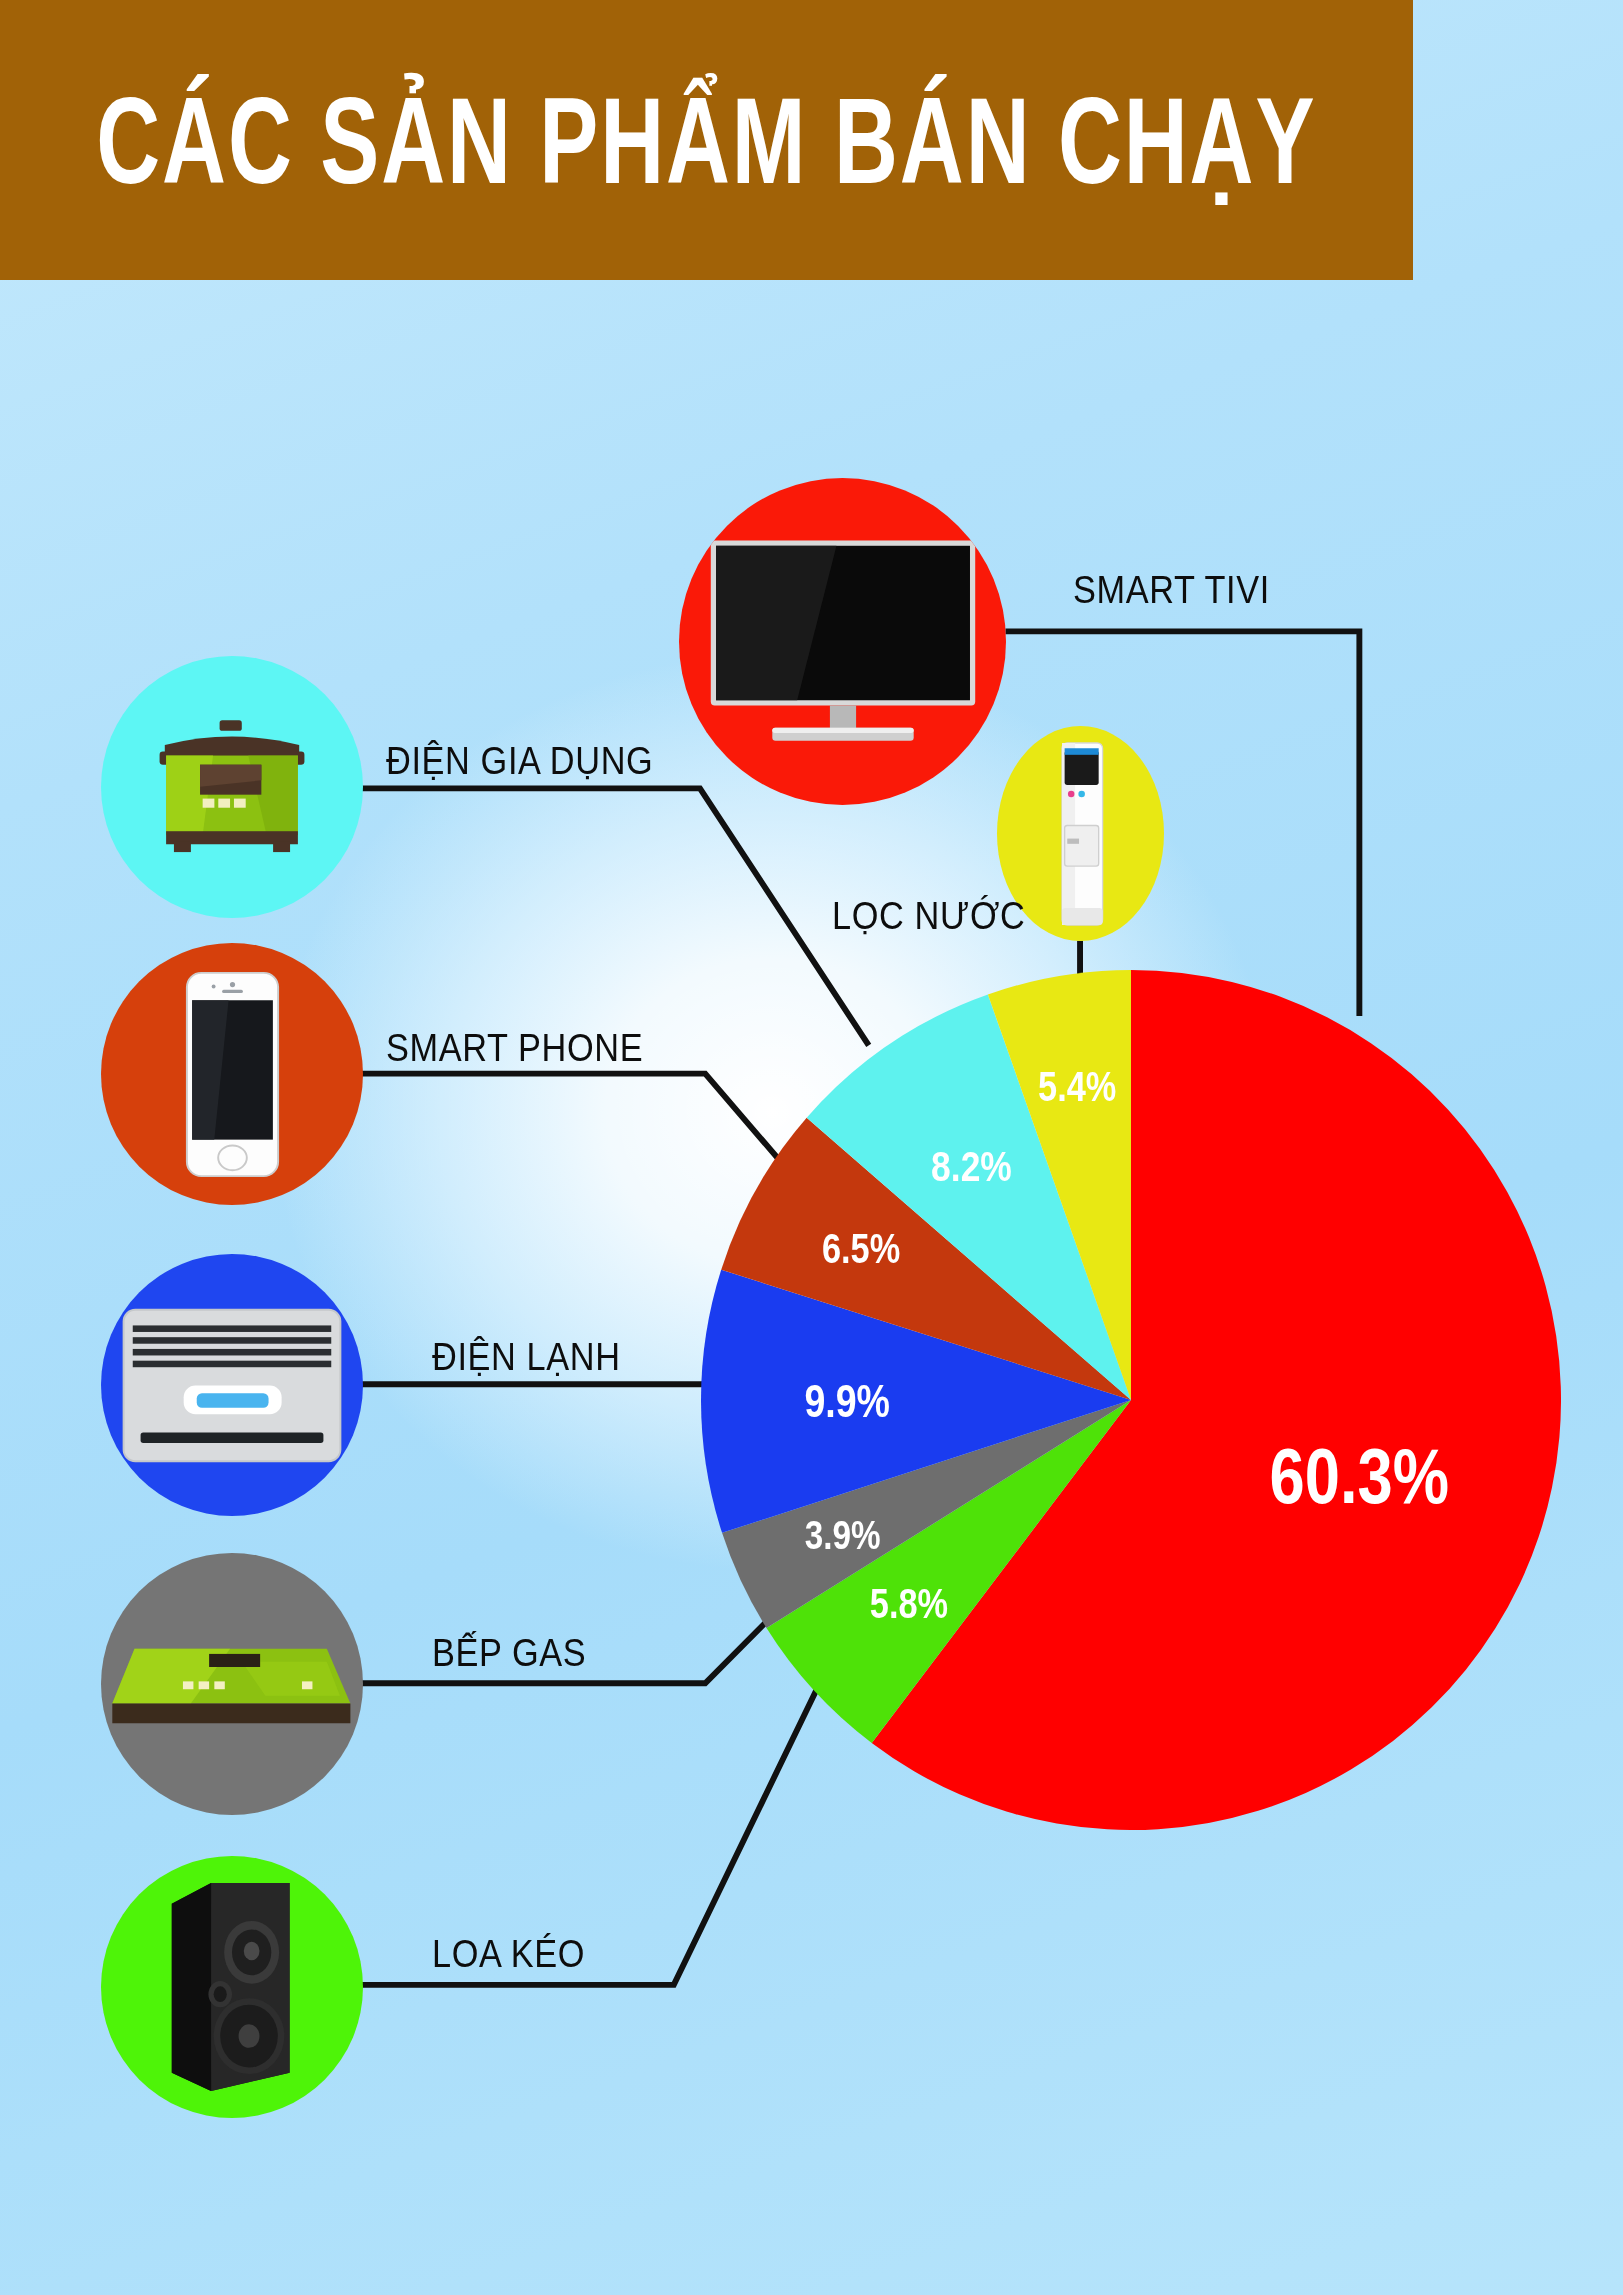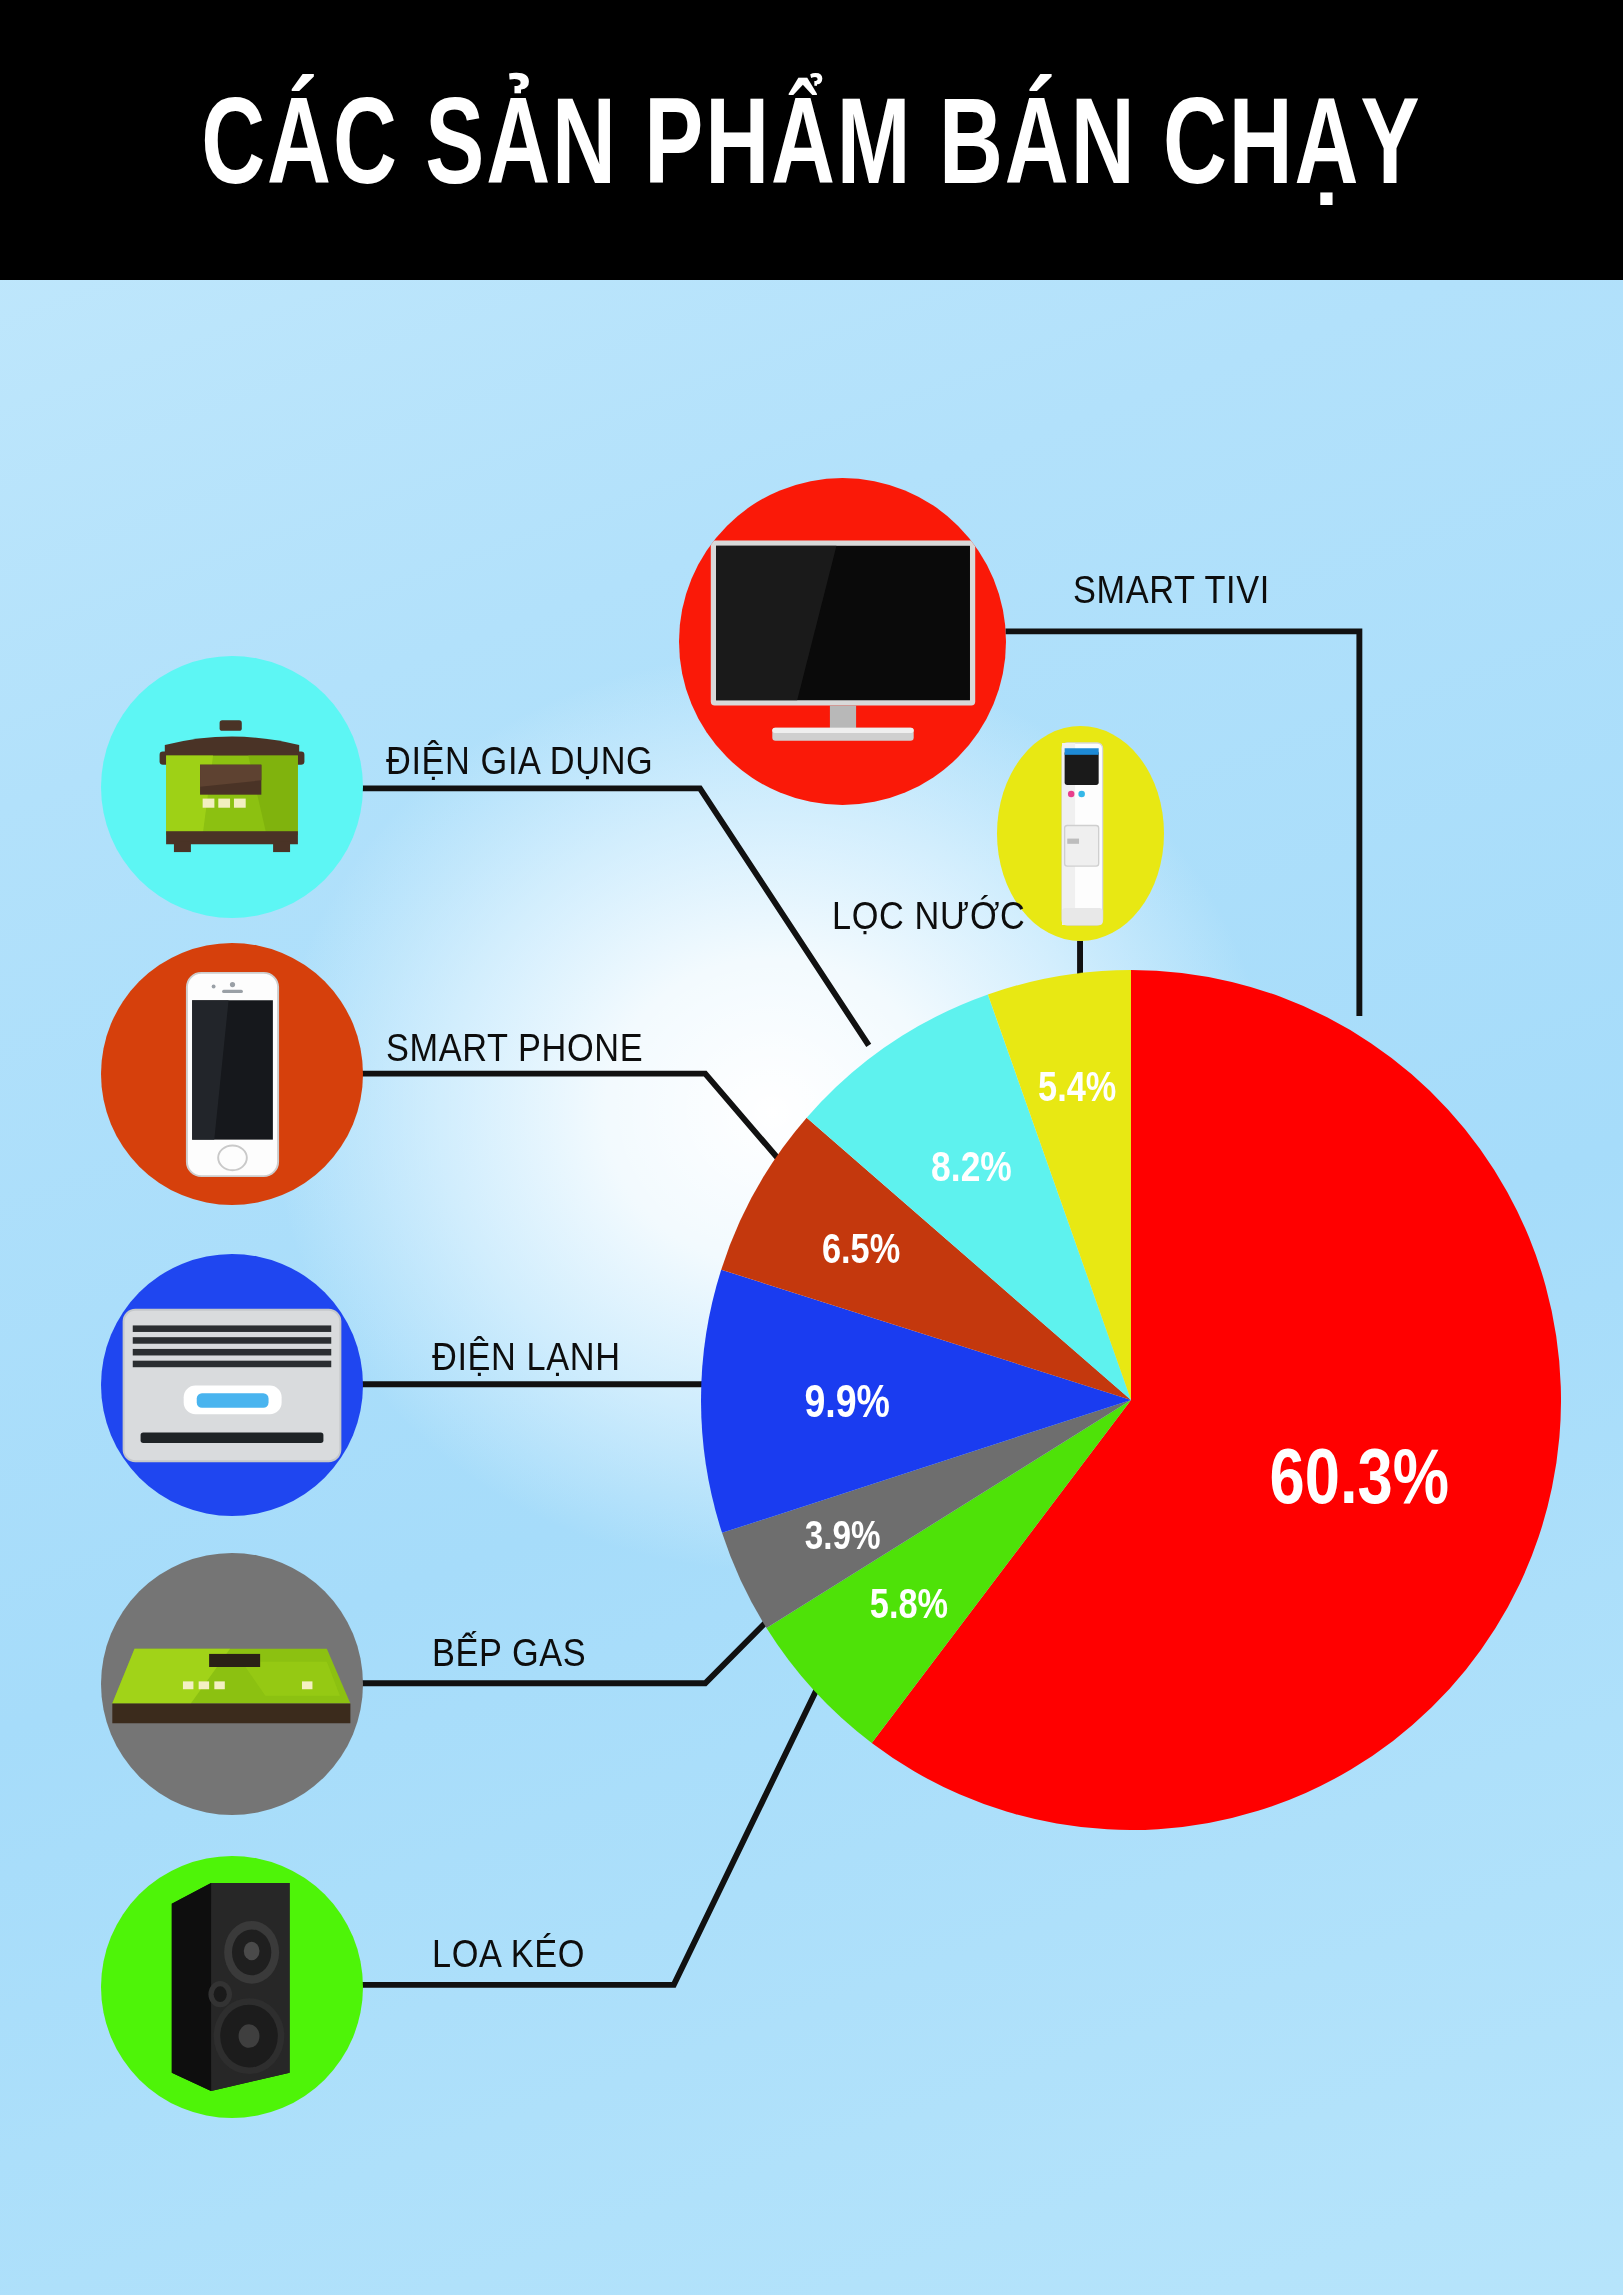--- a/index.html
+++ b/index.html
@@ -10,22 +10,22 @@
   }
   
   #bg-base{
     position:absolute;left:0;top:0;width:1623px;height:2295px;
     background:
       radial-gradient(ellipse 641px 589px at 772px 1112px, #ffffff 0%, rgba(255,255,255,0.85) 26%, rgba(233,247,255,0.6) 52%, rgba(190,230,252,0.0) 78%),
       linear-gradient(160deg,#c4e9fc 0%,#b2e1fb 28%,#a6dcfa 60%,#b6e4fb 100%);
   }
   
   #header{
-    position:absolute;left:0;top:0;width:1623px;height:280px;
-    background:#000000;
+    position:absolute;left:0;top:0;width:1413px;height:280px;
+    background:#a16207;
     display:flex;align-items:center;justify-content:center;
   }
   #header-title{
     color:#ffffff;
     font-size:123px;
     font-weight:bold;
     letter-spacing:2.6px;
     transform:scaleX(0.72);
     transform-origin:center center;
     white-space:nowrap;

